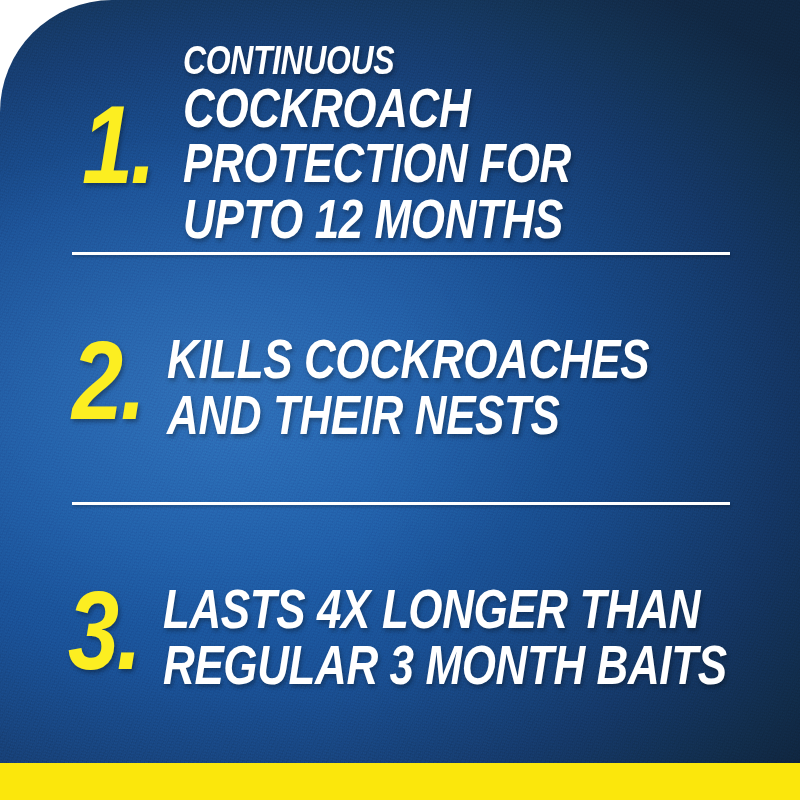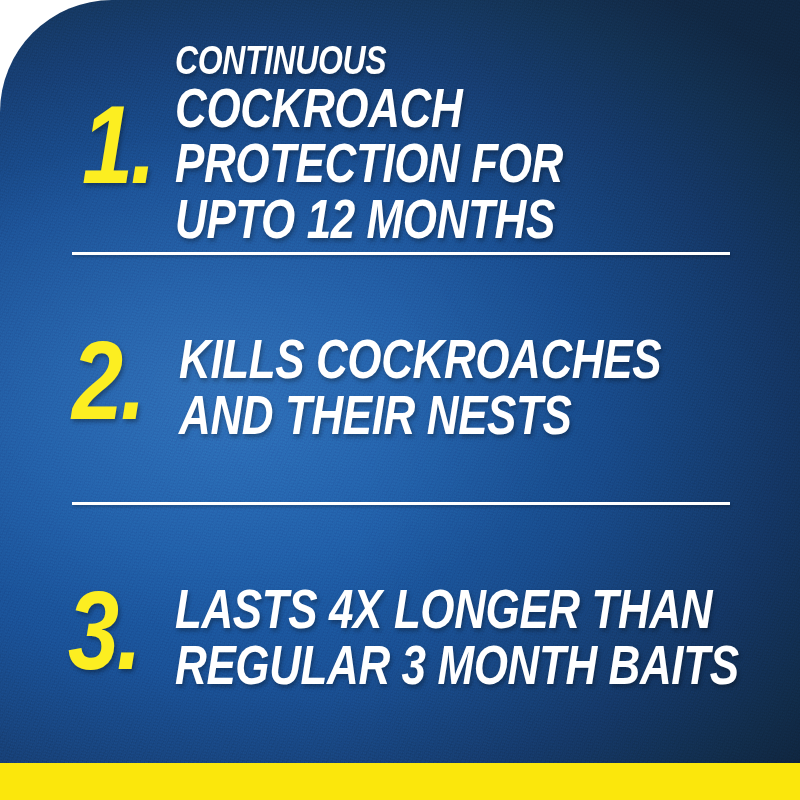--- a/index.html
+++ b/index.html
@@ -105,21 +105,20 @@
     transform: scaleX(0.82);
     transform-origin: left top;
     text-shadow: 2px 3px 5px rgba(0,0,0,0.32);
     white-space: nowrap;
     flex: none;
   }
 
   .lines {
     flex: none;
     padding-top: 2px;
-    margin-left: 12px;
   }
 
   .line {
     color: #ffffff;
     font-family: "Liberation Sans", sans-serif;
     font-weight: 700;
     font-style: italic;
     letter-spacing: -0.5px;
     white-space: nowrap;
     text-shadow: 2px 3px 5px rgba(0,0,0,0.30);
@@ -132,21 +131,21 @@
     line-height: 1.02;
   }
   .line.big {
     font-size: 55px;
     line-height: 1.01;
   }
 
   
   #block-1 { left: 82px;  top: 38px; }
   #block-1 .numeral { font-size: 112px; margin-right: 6px; margin-top: 58px; }
-  #block-1 .lines { margin-left: 0px; }
+  #block-1 .lines { margin-left: 8px; }
 
   #block-2 { left: 72px;  top: 330px; }
   #block-2 .numeral { font-size: 112px; margin-right: 8px; margin-top: 2px; }
 
   #block-3 { left: 68px;  top: 580px; }
   #block-3 .numeral { font-size: 112px; margin-right: 8px; margin-top: 2px; }
 
   
   .divider {
     position: absolute;

